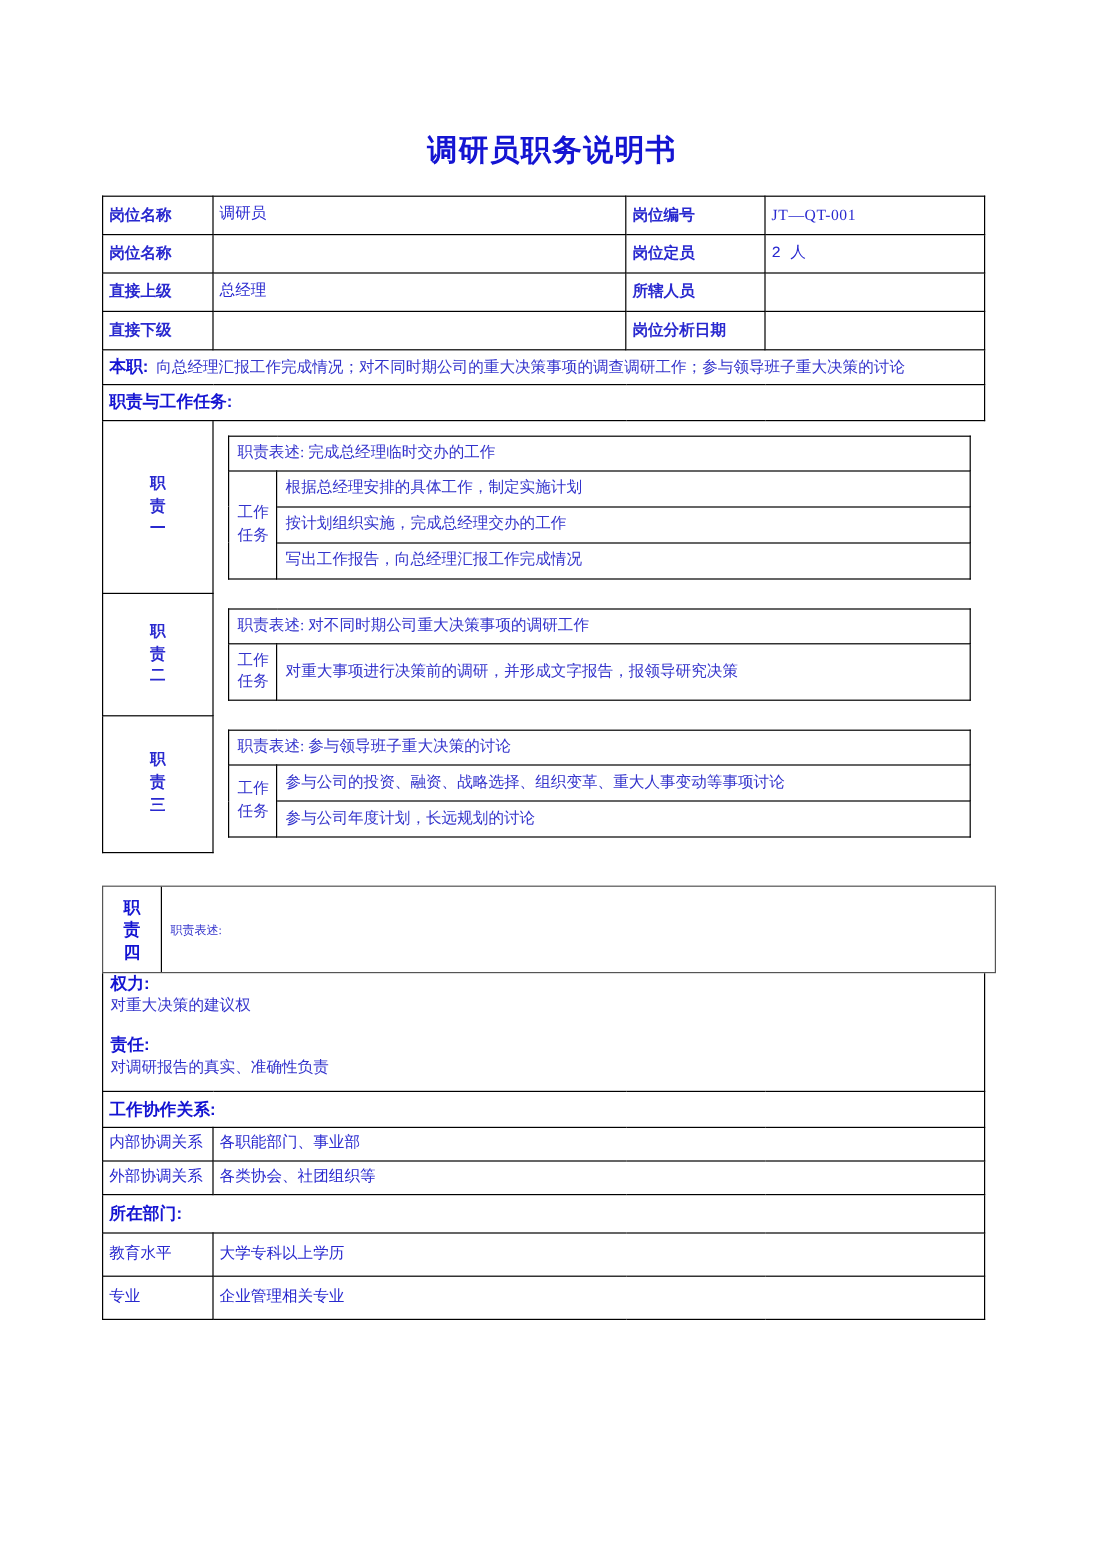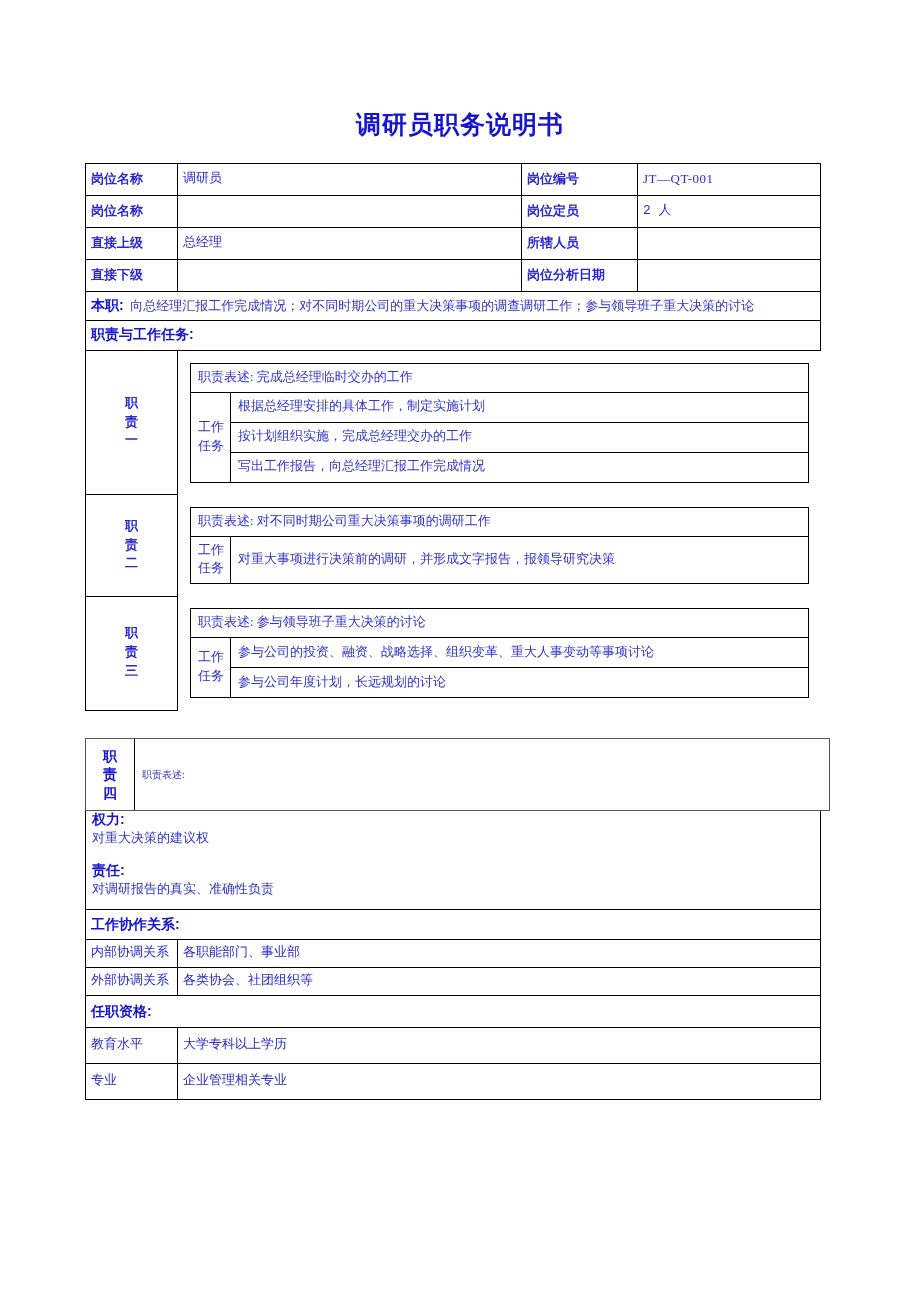--- a/index.html
+++ b/index.html
@@ -355,21 +355,21 @@
         <td class="val" style="width:92px">内部协调关系</td>
         <td colspan="3" class="val">各职能部门、事业部</td>
       </tr>
       <tr style="height:28px">
         <td class="val">外部协调关系</td>
         <td colspan="3" class="val">各类协会、社团组织等</td>
       </tr>
 
       <tr style="height:32px">
         <td colspan="4" class="pad-cell">
-          <span class="head-txt">任职资格:</span>
+          <span class="head-txt">所在部门:</span>
         </td>
       </tr>
       <tr style="height:36px">
         <td class="val">教育水平</td>
         <td colspan="3" class="val">大学专科以上学历</td>
       </tr>
       <tr style="height:36px">
         <td class="val">专业</td>
         <td colspan="3" class="val">企业管理相关专业</td>
       </tr>

